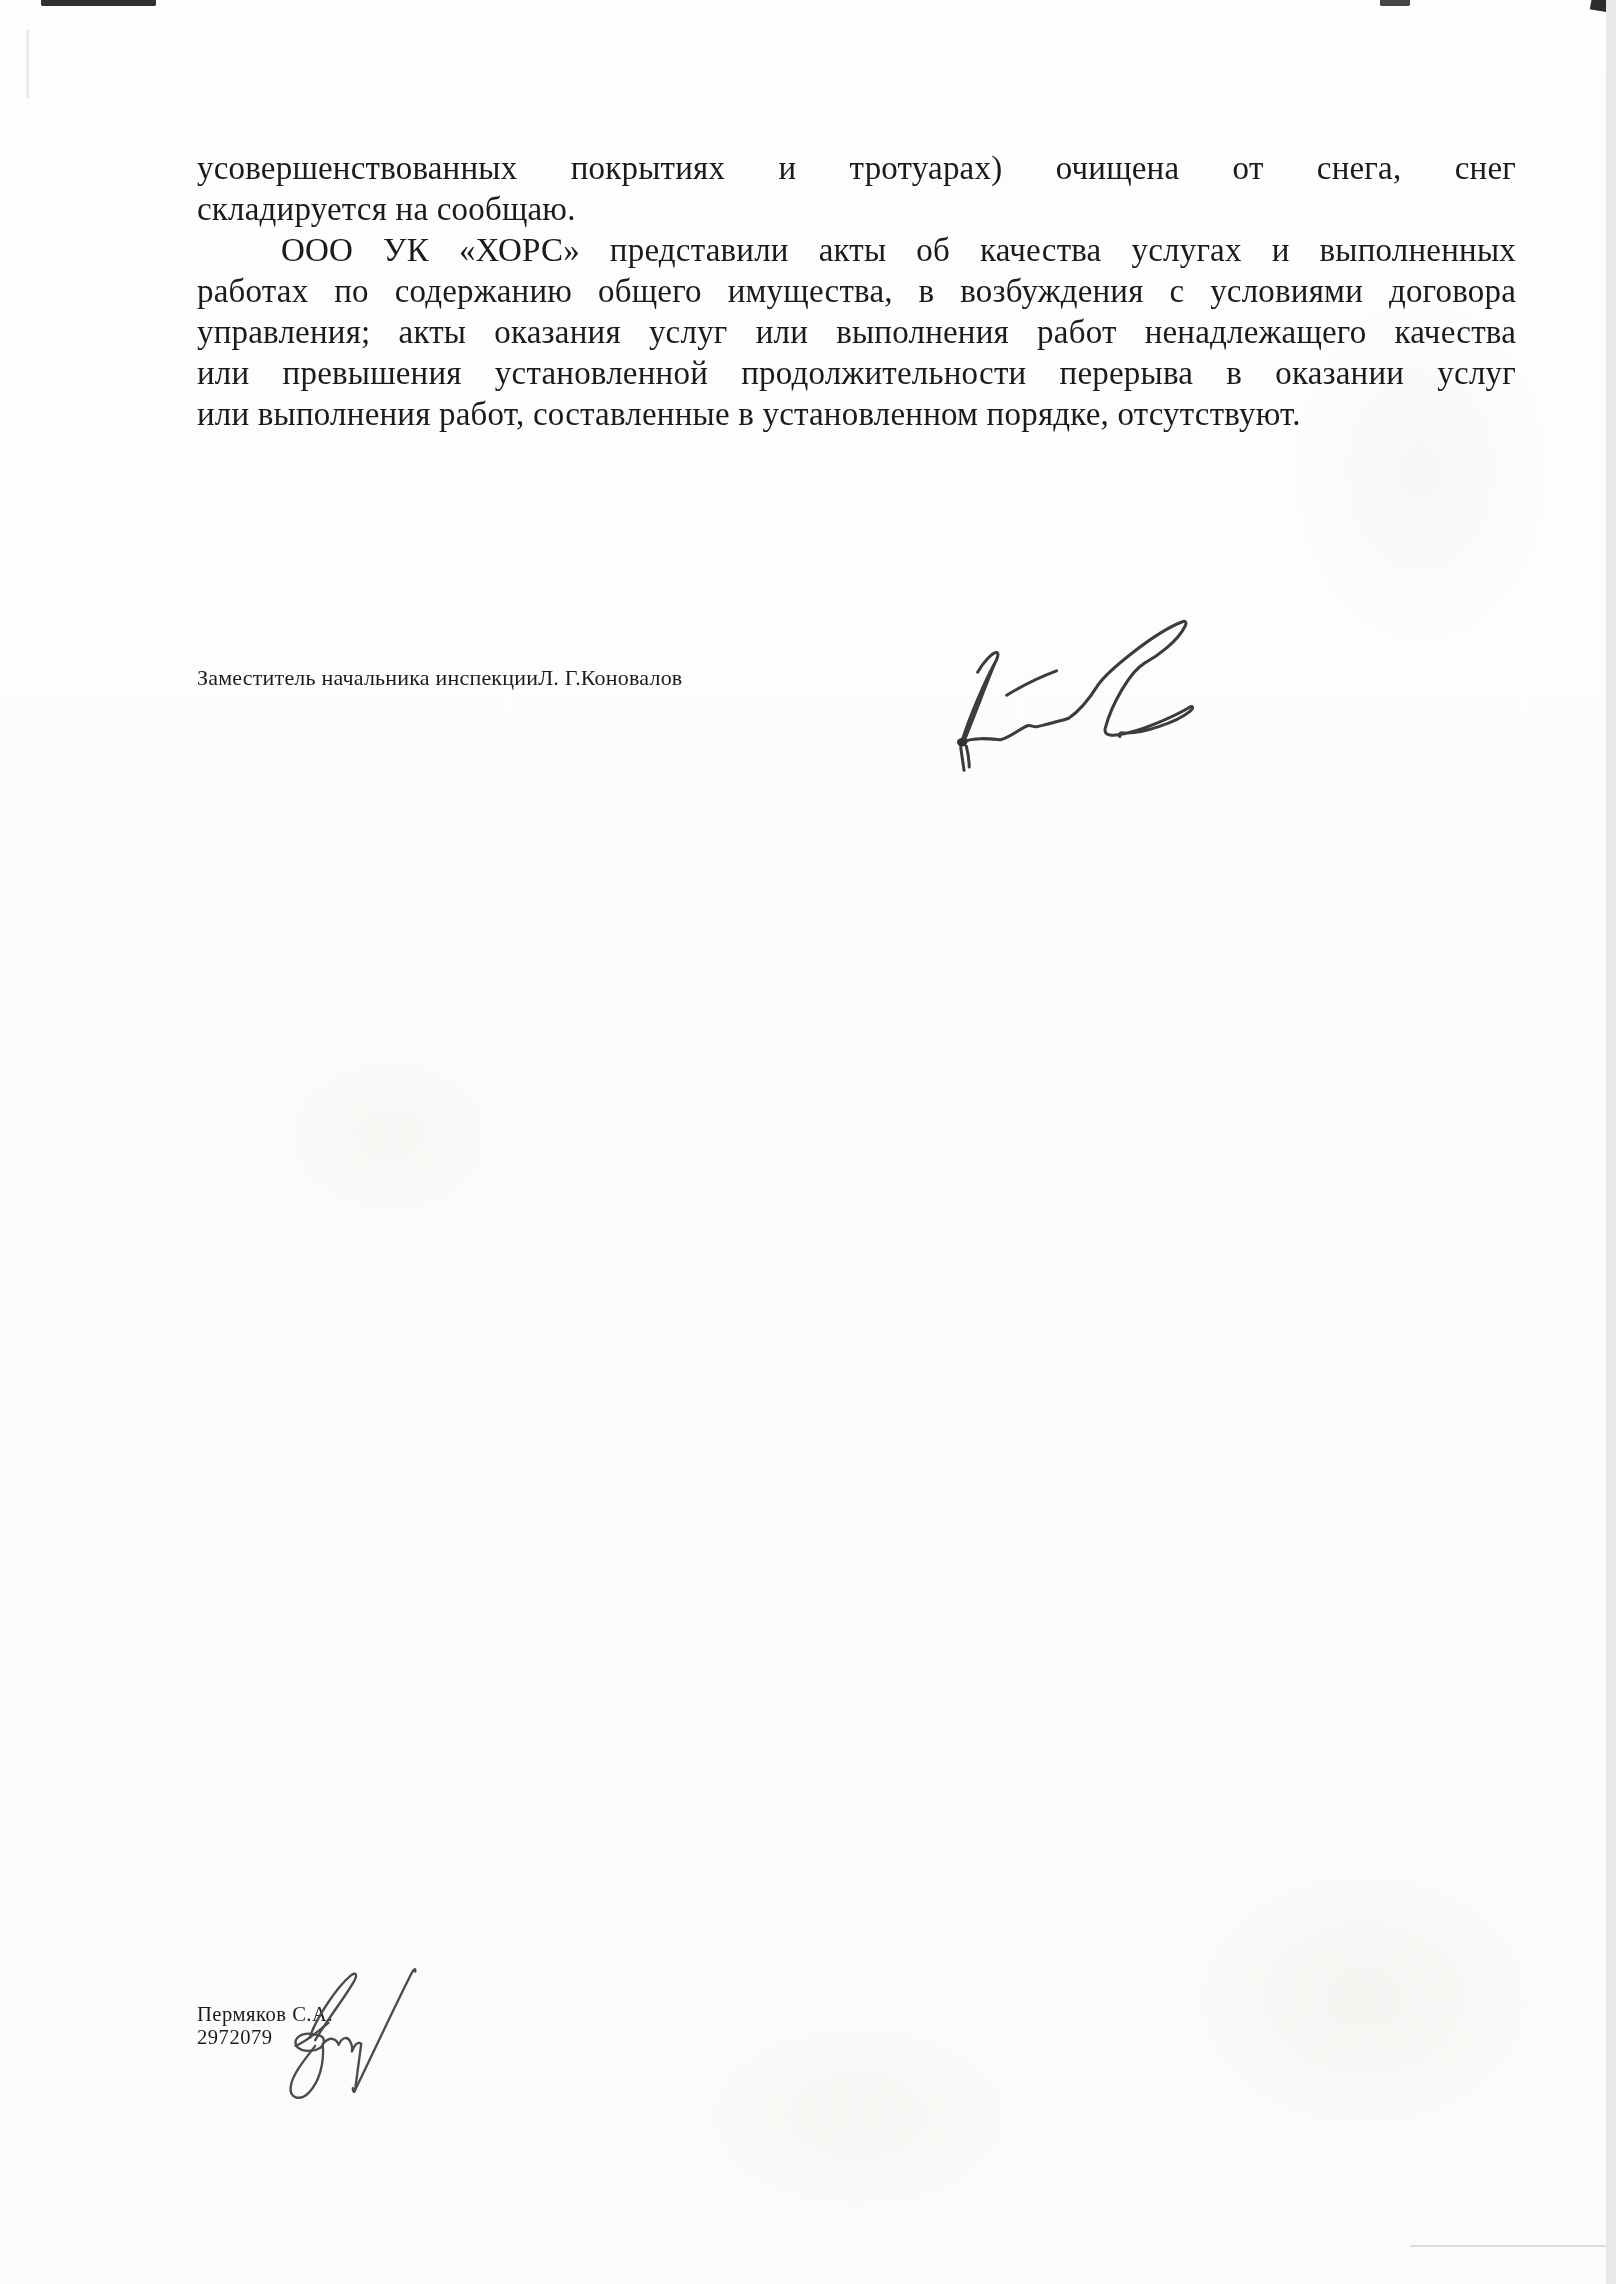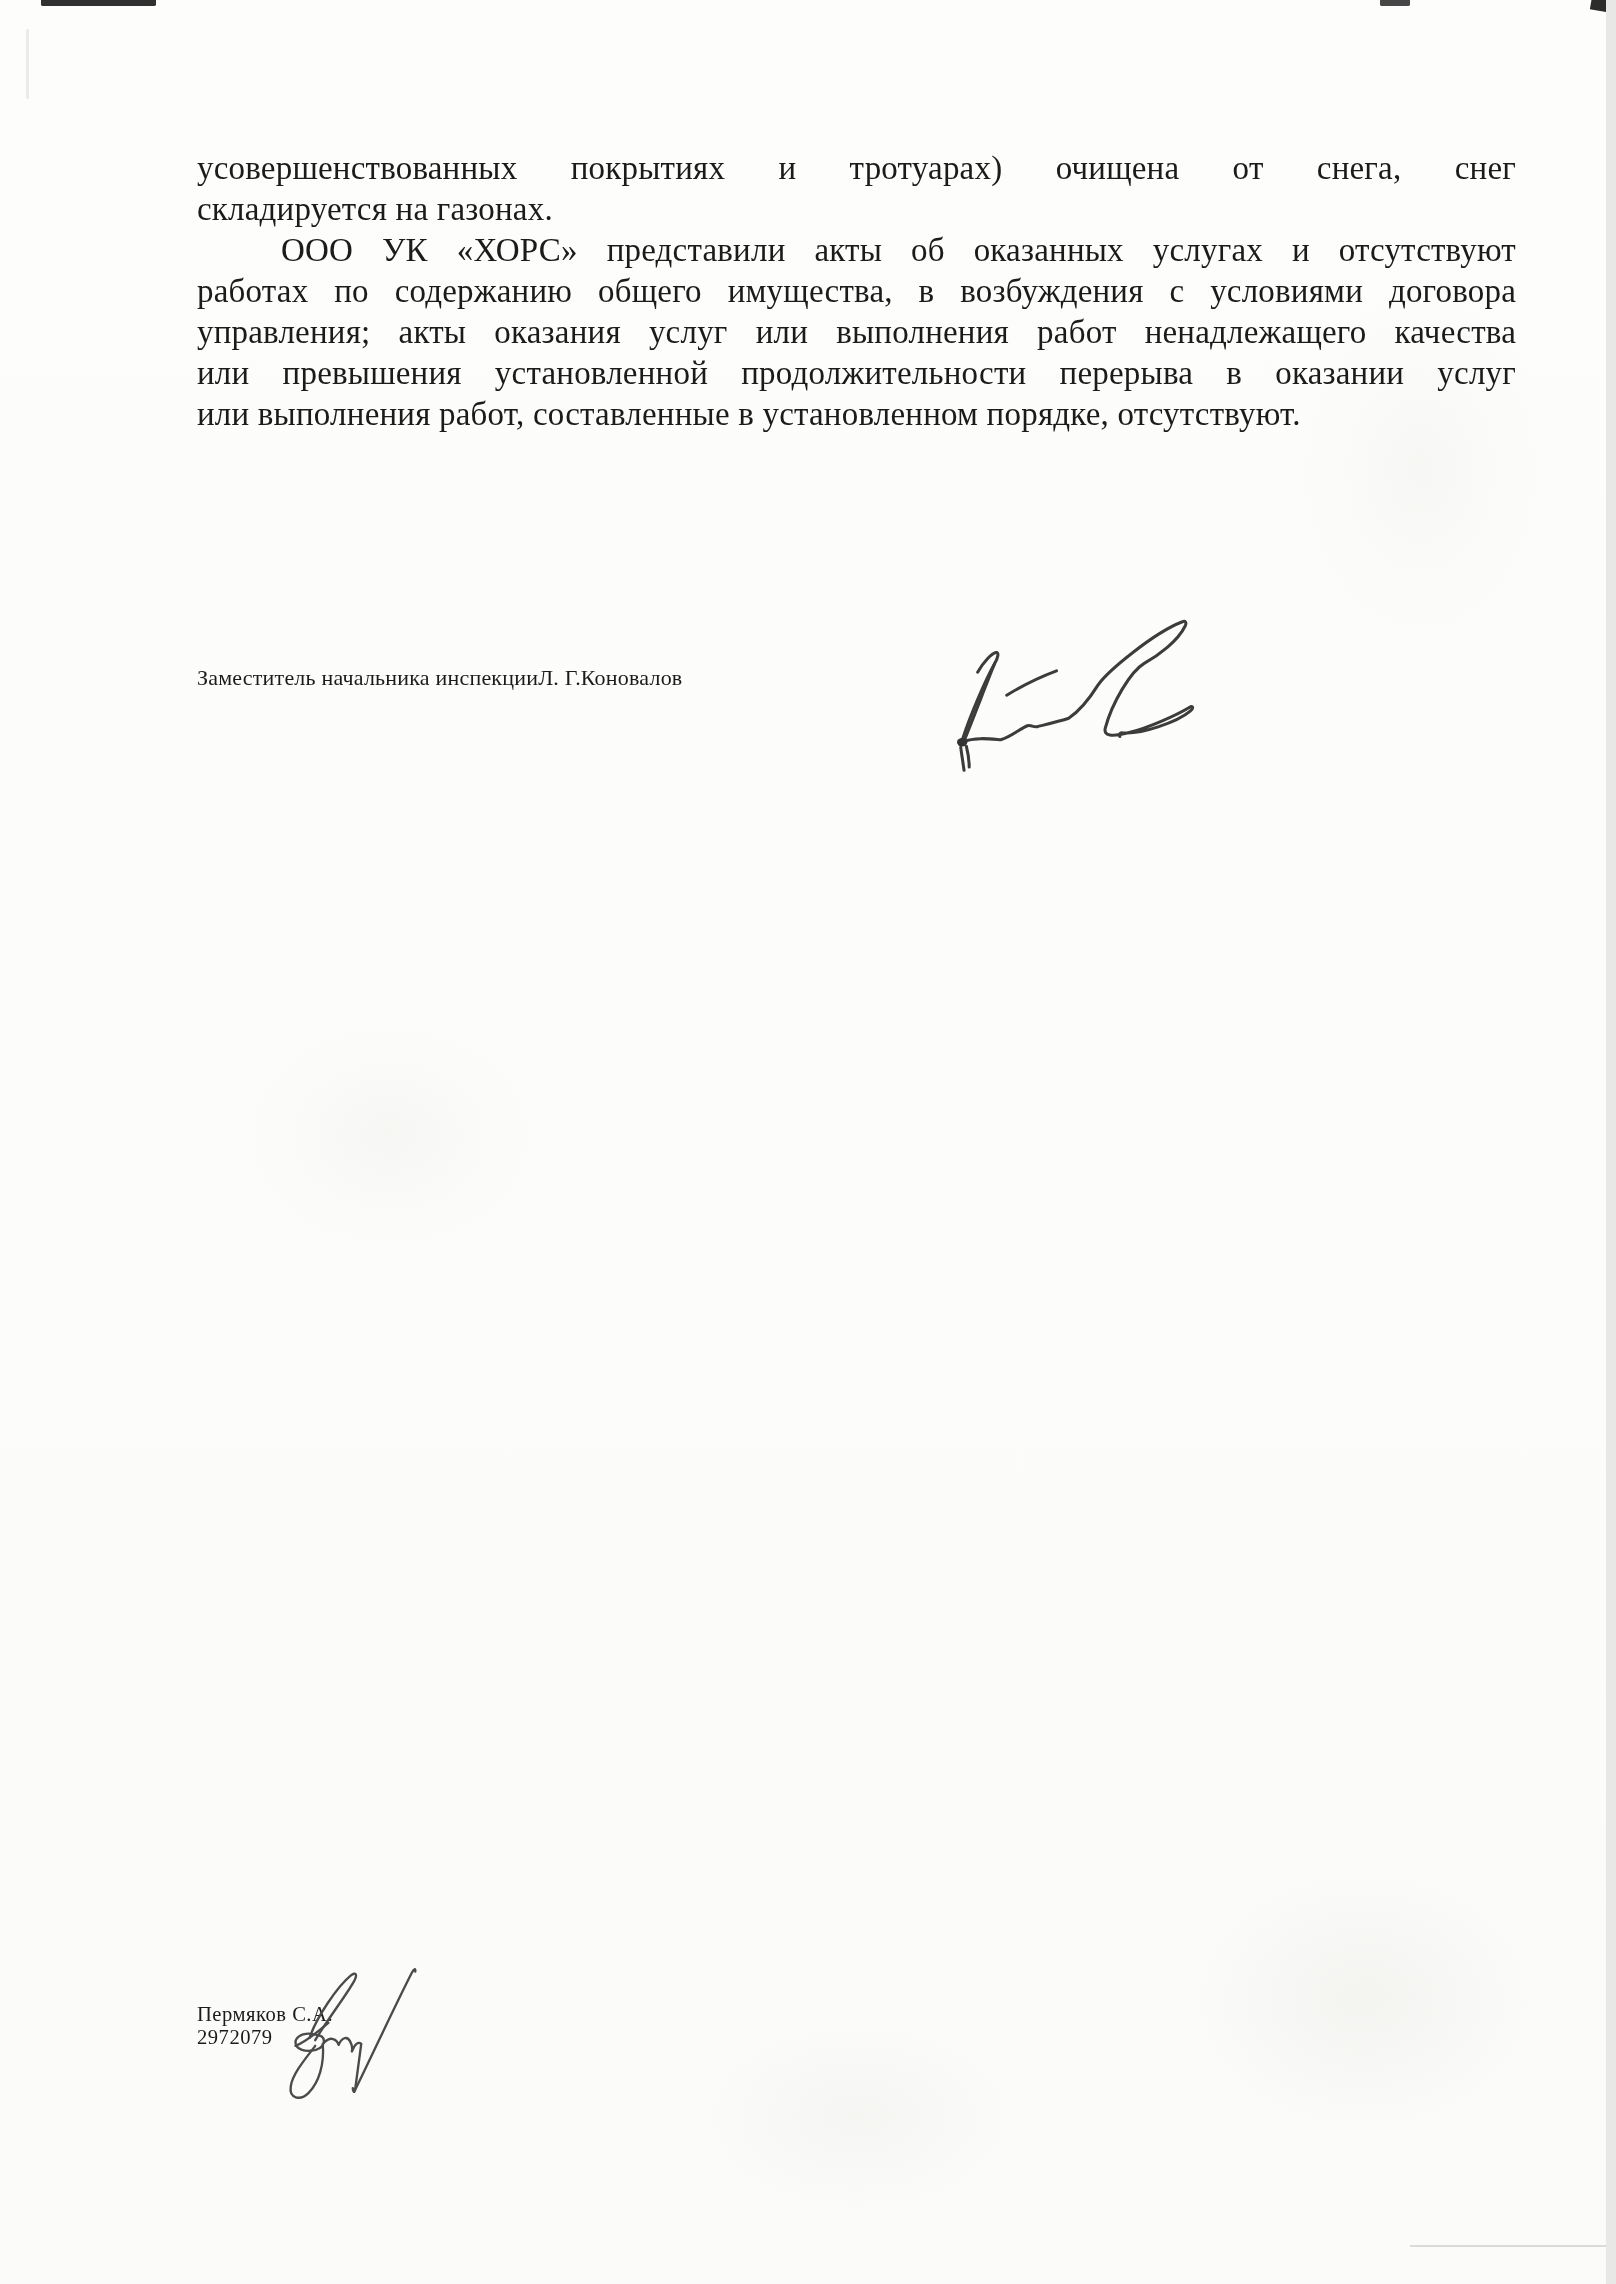--- a/index.html
+++ b/index.html
@@ -79,22 +79,22 @@
   <div class="artifact a-top-corner"></div>
   <div class="artifact a-edge-tick"></div>
   <div class="artifact a-line-br"></div>
   <div class="artifact blob b1"></div>
   <div class="artifact blob b2"></div>
   <div class="artifact blob b3"></div>
   <div class="artifact blob b4"></div>
 
   <main class="body-text">
     <p class="line j">усовершенствованных покрытиях и тротуарах) очищена от снега, снег</p>
-    <p class="line">складируется на газонах.</p>
-    <p class="line j ind">ООО УК «ХОРС» представили акты об оказанных услугах и отсутствуют</p>
+    <p class="line">складируется на сообщаю.</p>
+    <p class="line j ind">ООО УК «ХОРС» представили акты об качества услугах и выполненных</p>
     <p class="line j">работах по содержанию общего имущества, в возбуждения с условиями договора</p>
     <p class="line j">управления; акты оказания  услуг или выполнения работ ненадлежащего качества</p>
     <p class="line j">или превышения установленной продолжительности перерыва в оказании услуг</p>
     <p class="line">или выполнения работ, составленные в установленном порядке, отсутствуют.</p>
   </main>
 
   <div class="sig-row">
     <span>Заместитель начальника инспекции</span>
     <span>Л. Г.Коновалов</span>
   </div>

